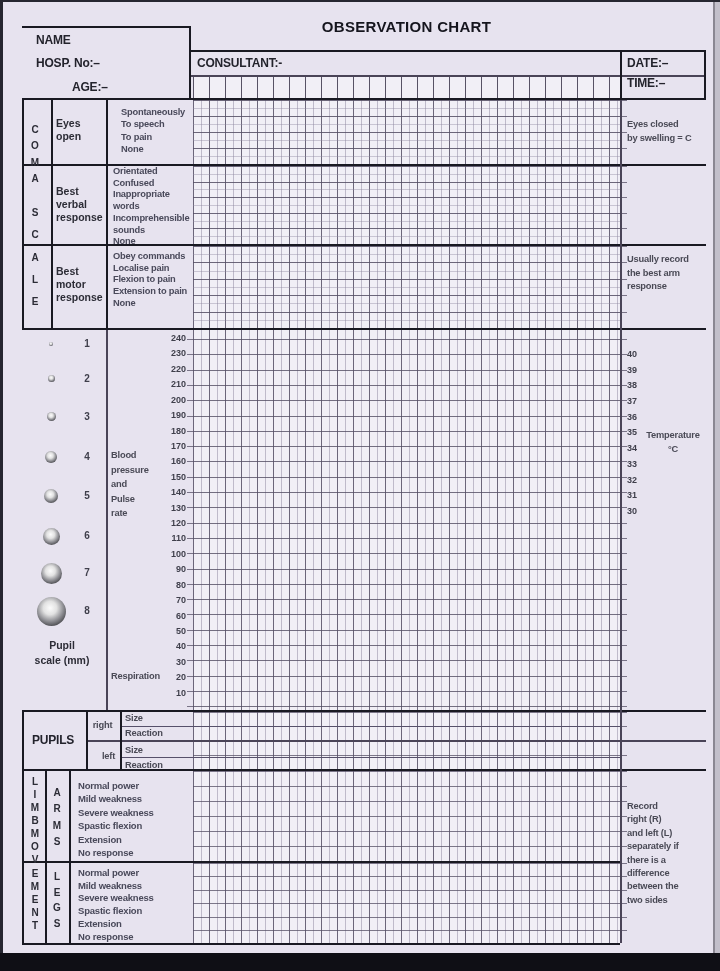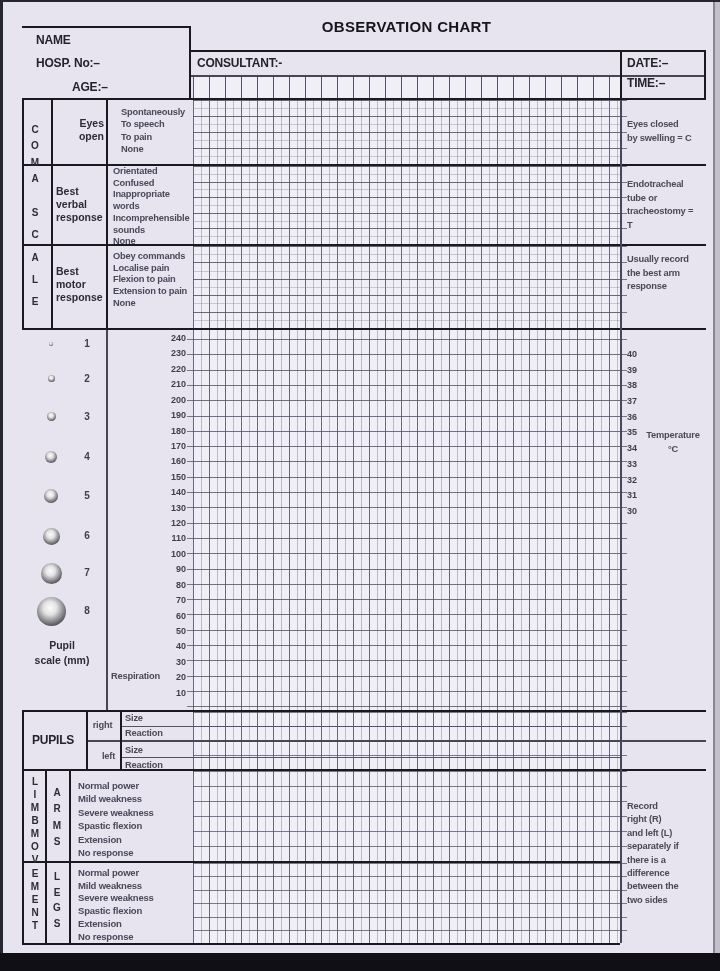--- a/index.html
+++ b/index.html
@@ -109,21 +109,21 @@
     <span>A</span>
   </div>
   <div class="vletters" style="left:28px;top:207px;width:14px;height:100px;">
     <span>S</span>
     <span>C</span>
     <span>A</span>
     <span>L</span>
     <span>E</span>
   </div>
 
-  <div class="t lbl wrap" style="left:56px;top:117px;width:48px;text-align:right;">
+  <div class="t lbl wrap" style="left:56px;top:117px;width:48px;">
     <span>Eyes</span>
     <span>open</span>
   </div>
   <div class="t crit wrap" style="left:121px;top:106px;width:78px;">
     <span>Spontaneously</span>
     <span>To speech</span>
     <span>To pain</span>
     <span>None</span>
   </div>
   <div class="t note wrap" style="left:627px;top:118px;width:74px;">
@@ -136,25 +136,20 @@
     <span>verbal</span>
     <span>response</span>
   </div>
   <div class="t crit wrap" style="left:113px;top:166px;width:80px;line-height:11.7px;">
     <span>Orientated</span>
     <span>Confused</span>
     <span>Inappropriate words</span>
     <span>Incomprehensible</span>
     <span>sounds</span>
     <span>None</span>
-  </div>
-  <div class="t note wrap" style="left:627px;top:178px;width:74px;">
-    <span>Endotracheal</span>
-    <span>tube or</span>
-    <span>tracheostomy = T</span>
   </div>
 
   <div class="t lbl wrap" style="left:56px;top:265px;width:50px;">
     <span>Best</span>
     <span>motor</span>
     <span>response</span>
   </div>
   <div class="t crit wrap" style="left:113px;top:251px;width:80px;line-height:11.7px;">
     <span>Obey commands</span>
     <span>Localise pain</span>
@@ -182,20 +177,27 @@
   <div class="t num" style="left:80px;top:451px;width:14px;">4</div>
   <div class="t num" style="left:80px;top:490px;width:14px;">5</div>
   <div class="t num" style="left:80px;top:530px;width:14px;">6</div>
   <div class="t num" style="left:80px;top:567px;width:14px;">7</div>
   <div class="t num" style="left:80px;top:605px;width:14px;">8</div>
   <div class="t lbl wrap" style="left:26px;top:638px;width:72px;text-align:center;line-height:15px;">
     <span>Pupil</span>
     <span>scale (mm)</span>
   </div>
 
+  <div class="t note wrap" style="left:111px;top:448px;width:48px;line-height:14.5px;">
+    <span>Blood</span>
+    <span>pressure</span>
+    <span>and</span>
+    <span>Pulse</span>
+    <span>rate</span>
+  </div>
   <div class="t note" style="left:111px;top:670px;">Respiration</div>
 
   <div class="numcol right" style="left:156px;top:333px;width:30px;height:365px;">
     <span>240</span>
     <span>230</span>
     <span>220</span>
     <span>210</span>
     <span>200</span>
     <span>190</span>
     <span>180</span>

